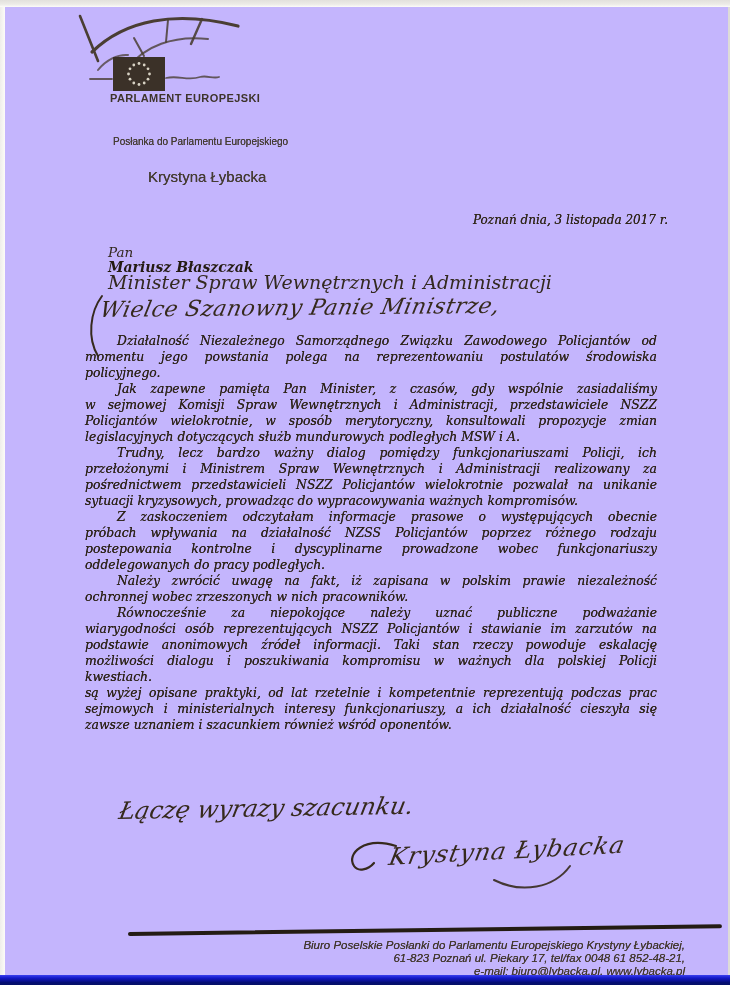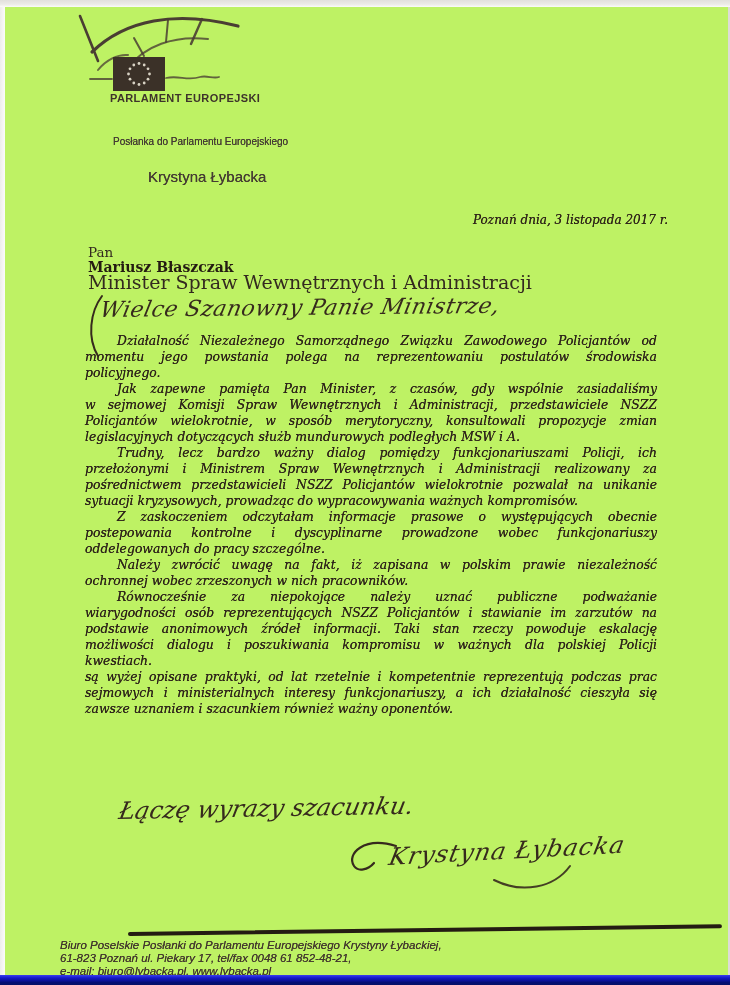--- a/index.html
+++ b/index.html
@@ -1,20 +1,20 @@
 <!DOCTYPE html>
 <html lang="pl"><head>
 <meta charset="utf-8">
 <style>
   html,body{margin:0;padding:0;}
   body{background:#ffffff;}
   .page{
     position:relative;
     width:730px;height:985px;
-    background:#bef264;
+    background:#c4b5fd;
     overflow:hidden;
     font-family:"DejaVu Serif", serif;
     color:#33291f;
   }
   
   .edge-top{position:absolute;left:0;top:0;width:730px;height:7px;
     background:linear-gradient(180deg,#e2e0dc 0%,#ecebe7 60%,#fcfbf8 100%);}
   .edge-left{position:absolute;left:0;top:7px;width:5px;bottom:10px;
     background:linear-gradient(90deg,#eeedea 0%,#fcfbf8 100%);}
   .edge-right{position:absolute;right:0;top:7px;width:2px;bottom:10px;background:#dddbd7;}
@@ -36,21 +36,21 @@
     font-family:"Liberation Sans", sans-serif;
     font-size:15px;color:#453c33;text-shadow:0 0 0.5px #453c33;
   }
 
   .dateline{
     position:absolute;right:62px;top:213px;
     font-style:italic;font-size:12px;color:#302619;
     text-shadow:0 0 0.4px #302619;
   }
 
-  .recipient{position:absolute;left:88px;top:245px;line-height:15px;}
+  .recipient{position:absolute;left:108px;top:245px;font-style:italic;line-height:15px;}
   .recipient .r-prefix{font-size:13.5px;}
   .recipient .r-name{font-size:14px;font-weight:bold;color:#241b12;}
   .recipient .r-title{font-size:19px;}
 
   
   .script{
     font-family:"DejaVu Serif", serif;font-style:italic;color:#362a1d;
     white-space:nowrap;
   }
   .greeting{
@@ -82,21 +82,21 @@
 
   
   .footer-rule{
     position:absolute;left:128px;top:932px;width:594px;height:3.5px;
     background:#241c13;transform:rotate(-0.75deg);transform-origin:left center;
     border-radius:2px;
   }
   .footer-block{
     position:absolute;left:60px;top:939px;width:625px;
     font-family:"Liberation Sans", sans-serif;font-style:italic;
-    font-size:11.5px;line-height:13px;text-align:left;color:#43382e;
+    font-size:11.5px;line-height:13px;text-align:right;color:#43382e;
     text-shadow:0 0 0.4px #43382e;
   }
   .blue-bar{
     position:absolute;left:0;right:0;bottom:0;height:10px;
     background:linear-gradient(180deg,#3a40f0 0%,#1418c8 30%,#040d74 75%,#051066 100%);
   }
 </style>
 </head>
 <body>
 
@@ -165,38 +165,39 @@
         <div class="bline final">legislacyjnych dotyczących służb mundurowych podległych MSW i A.</div>
       </div>
       <div>
         <div class="bline first">Trudny, lecz bardzo ważny dialog pomiędzy funkcjonariuszami Policji, ich</div>
         <div class="bline">przełożonymi i Ministrem Spraw Wewnętrznych i Administracji realizowany za</div>
         <div class="bline">pośrednictwem przedstawicieli NSZZ Policjantów wielokrotnie pozwalał na unikanie</div>
         <div class="bline final">sytuacji kryzysowych, prowadząc do wypracowywania ważnych kompromisów.</div>
       </div>
       <div>
         <div class="bline first">Z zaskoczeniem odczytałam informacje prasowe o występujących obecnie</div>
+        <div class="bline">próbach wpływania na działalność NZSS Policjantów poprzez różnego rodzaju</div>
         <div class="bline">postepowania kontrolne i dyscyplinarne prowadzone wobec funkcjonariuszy</div>
-        <div class="bline final">oddelegowanych do pracy szczególne.</div>
+        <div class="bline final">oddelegowanych do pracy podległych.</div>
       </div>
       <div>
         <div class="bline first">Należy zwrócić uwagę na fakt, iż zapisana w polskim prawie niezależność</div>
         <div class="bline final">ochronnej wobec zrzeszonych w nich pracowników.</div>
       </div>
       <div>
         <div class="bline first">Równocześnie za niepokojące należy uznać publiczne podważanie</div>
         <div class="bline">wiarygodności osób reprezentujących NSZZ Policjantów i stawianie im zarzutów na</div>
         <div class="bline">podstawie anonimowych źródeł informacji. Taki stan rzeczy powoduje eskalację</div>
         <div class="bline">możliwości dialogu i poszukiwania kompromisu w ważnych dla polskiej Policji</div>
         <div class="bline final">kwestiach.</div>
       </div>
       <div>
         <div class="bline">są wyżej opisane praktyki, od lat rzetelnie i kompetentnie reprezentują podczas prac</div>
         <div class="bline">sejmowych i ministerialnych interesy funkcjonariuszy, a ich działalność cieszyła się</div>
-        <div class="bline final">zawsze uznaniem i szacunkiem również ważny oponentów.</div>
+        <div class="bline final">zawsze uznaniem i szacunkiem również wśród oponentów.</div>
       </div>
     </div>
 
   <div class="closing script">Łączę wyrazy szacunku.</div>
 
   <svg class="sig-flourish" width="230" height="70" viewBox="0 0 230 70" fill="none">
     <path d="M52,14 C20,4 2,22 10,34 C14,40 24,38 30,31" stroke="#362a1d" stroke-width="2.2" stroke-linecap="round"></path>
     <path d="M150,48 C178,62 210,56 226,34" stroke="#362a1d" stroke-width="2" stroke-linecap="round" opacity="0.9"></path>
   </svg>
   <div class="signature script">Krystyna Łybacka</div>

